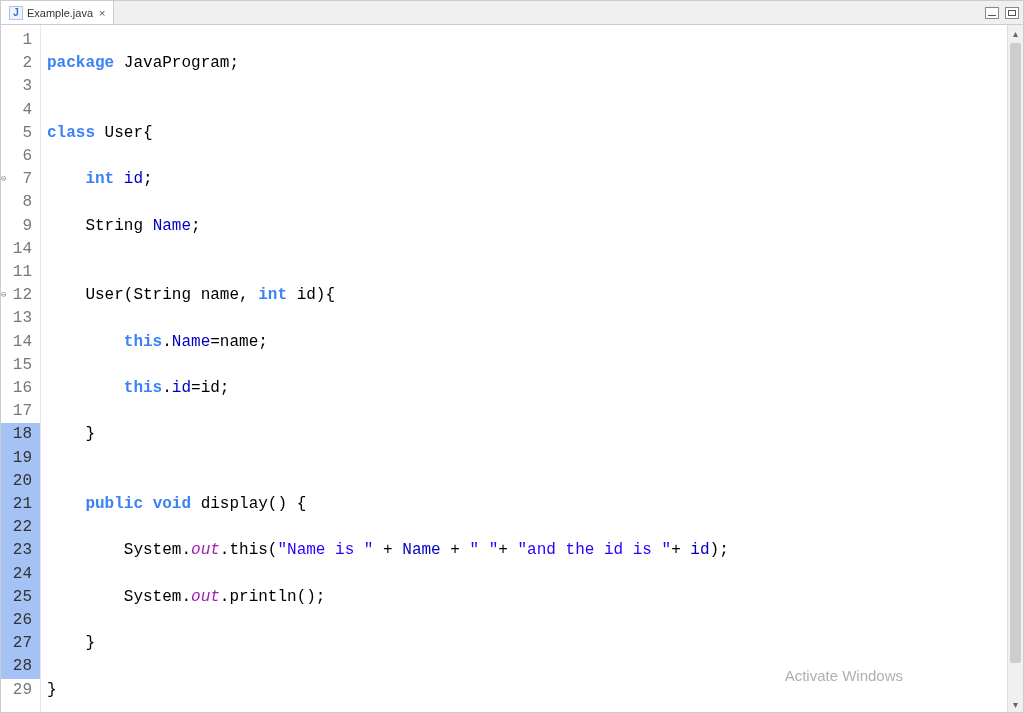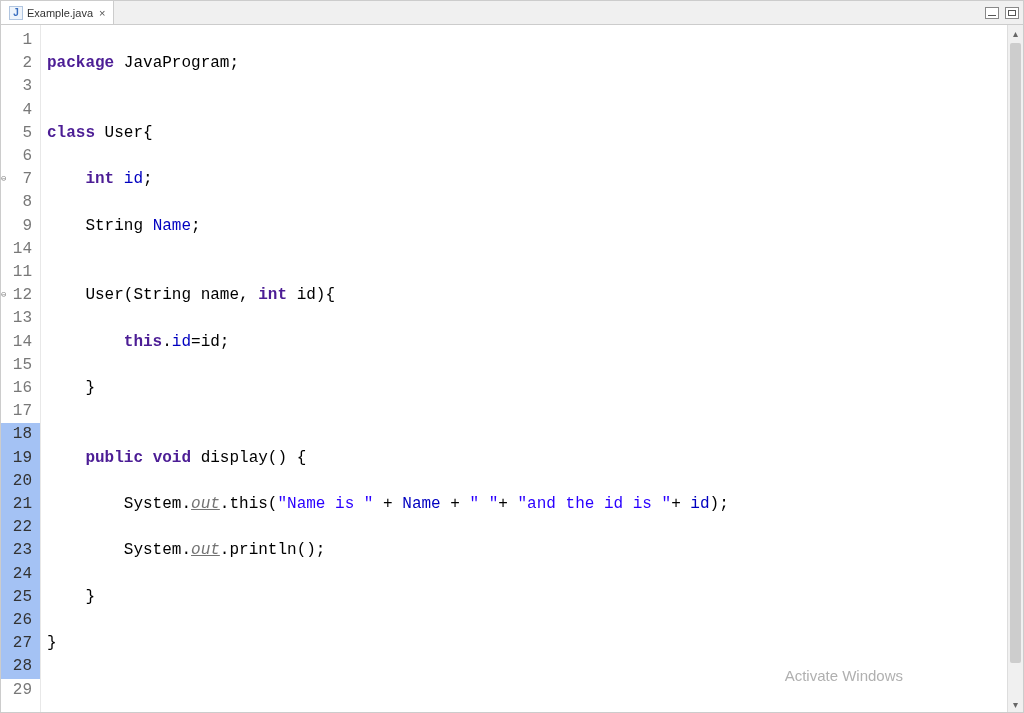--- a/index.html
+++ b/index.html
@@ -76,24 +76,24 @@
   .code {
     flex: 1;
     font-family: Consolas, "Courier New", monospace;
     font-size: 16px;
     color: #000;
     padding: 4px 0 0 6px;
     line-height: 23.2px;
     white-space: pre;
     overflow: hidden;
   }
-  .kw { color: #4c1d95; font-weight: bold; }
+  .kw { color: #3b82f6; font-weight: bold; }
   .str { color: #2a00ff; }
   .fld { color: #0000c0; }
-  .sta { color: #737373; font-style: italic; text-decoration: underline; }
+  .sta { color: #a21caf; font-style: italic; }
   .scrollbar {
     position: absolute;
     right: 0;
     top: 0;
     width: 16px;
     height: 100%;
     background: #f0f0f0;
     border-left: 1px solid #ddd;
   }
   .scroll-up, .scroll-down {
@@ -172,20 +172,21 @@
       <div class="ln">29</div>
     </div>
   <div class="code">
 <div><span class="kw">package</span><span> JavaProgram;</span></div>
 <div></div>
 <div><span class="kw">class</span><span> User{</span></div>
 <div><span>    </span><span class="kw">int</span><span> </span><span class="fld">id</span><span>;</span></div>
 <div><span>    </span><span>String </span><span class="fld">Name</span><span>;</span></div>
 <div></div>
 <div><span>    </span><span>User(String name, </span><span class="kw">int</span><span> id){</span></div>
+<div><span>        </span><span class="kw">this</span><span>.</span><span class="fld">Name</span><span>=name;</span></div>
 <div><span>        </span><span class="kw">this</span><span>.</span><span class="fld">id</span><span>=id;</span></div>
 <div>    }</div>
 <div></div>
 <div><span>    </span><span class="kw">public</span><span> </span><span class="kw">void</span><span> display() {</span></div>
 <div><span>        </span><span>System.</span><span class="sta">out</span><span>.this(</span><span class="str">"Name is "</span><span> + </span><span class="fld">Name</span><span> + </span><span class="str">" "</span><span>+ </span><span class="str">"and the id is "</span><span>+ </span><span class="fld">id</span><span>);</span></div>
 <div><span>        </span><span>System.</span><span class="sta">out</span><span>.println();</span></div>
 <div>    }</div>
 <div>}</div>
 
 

